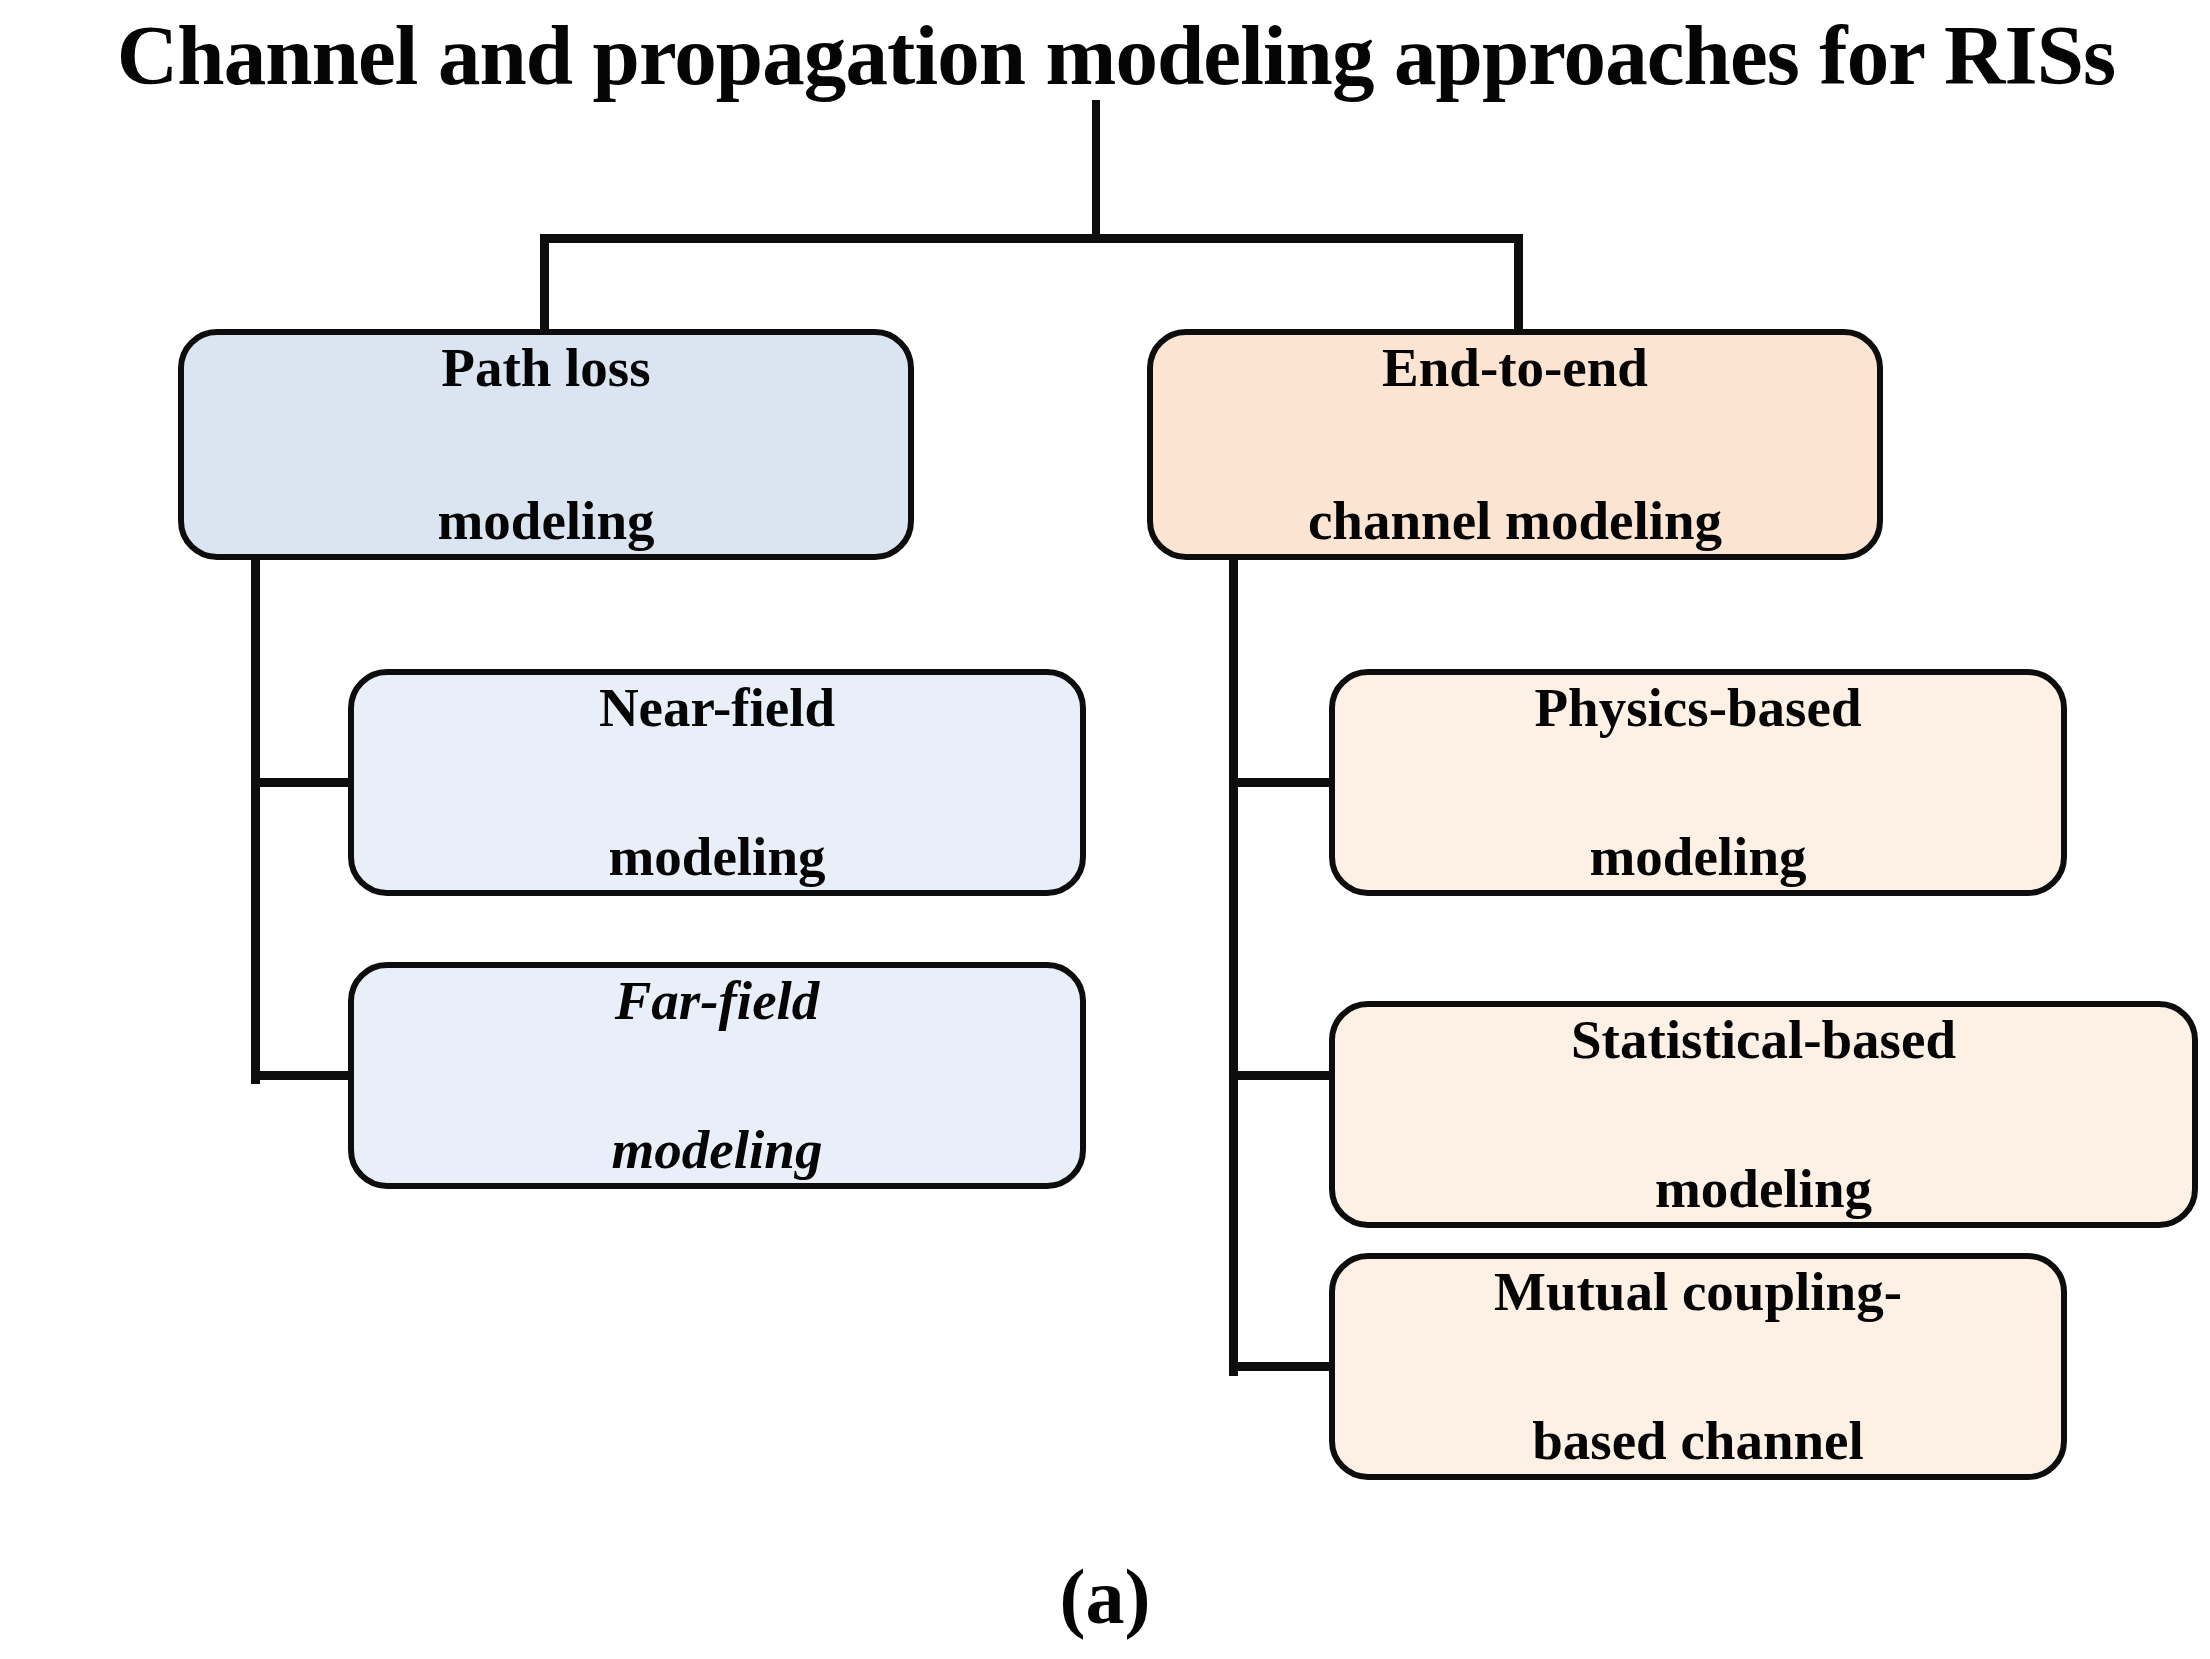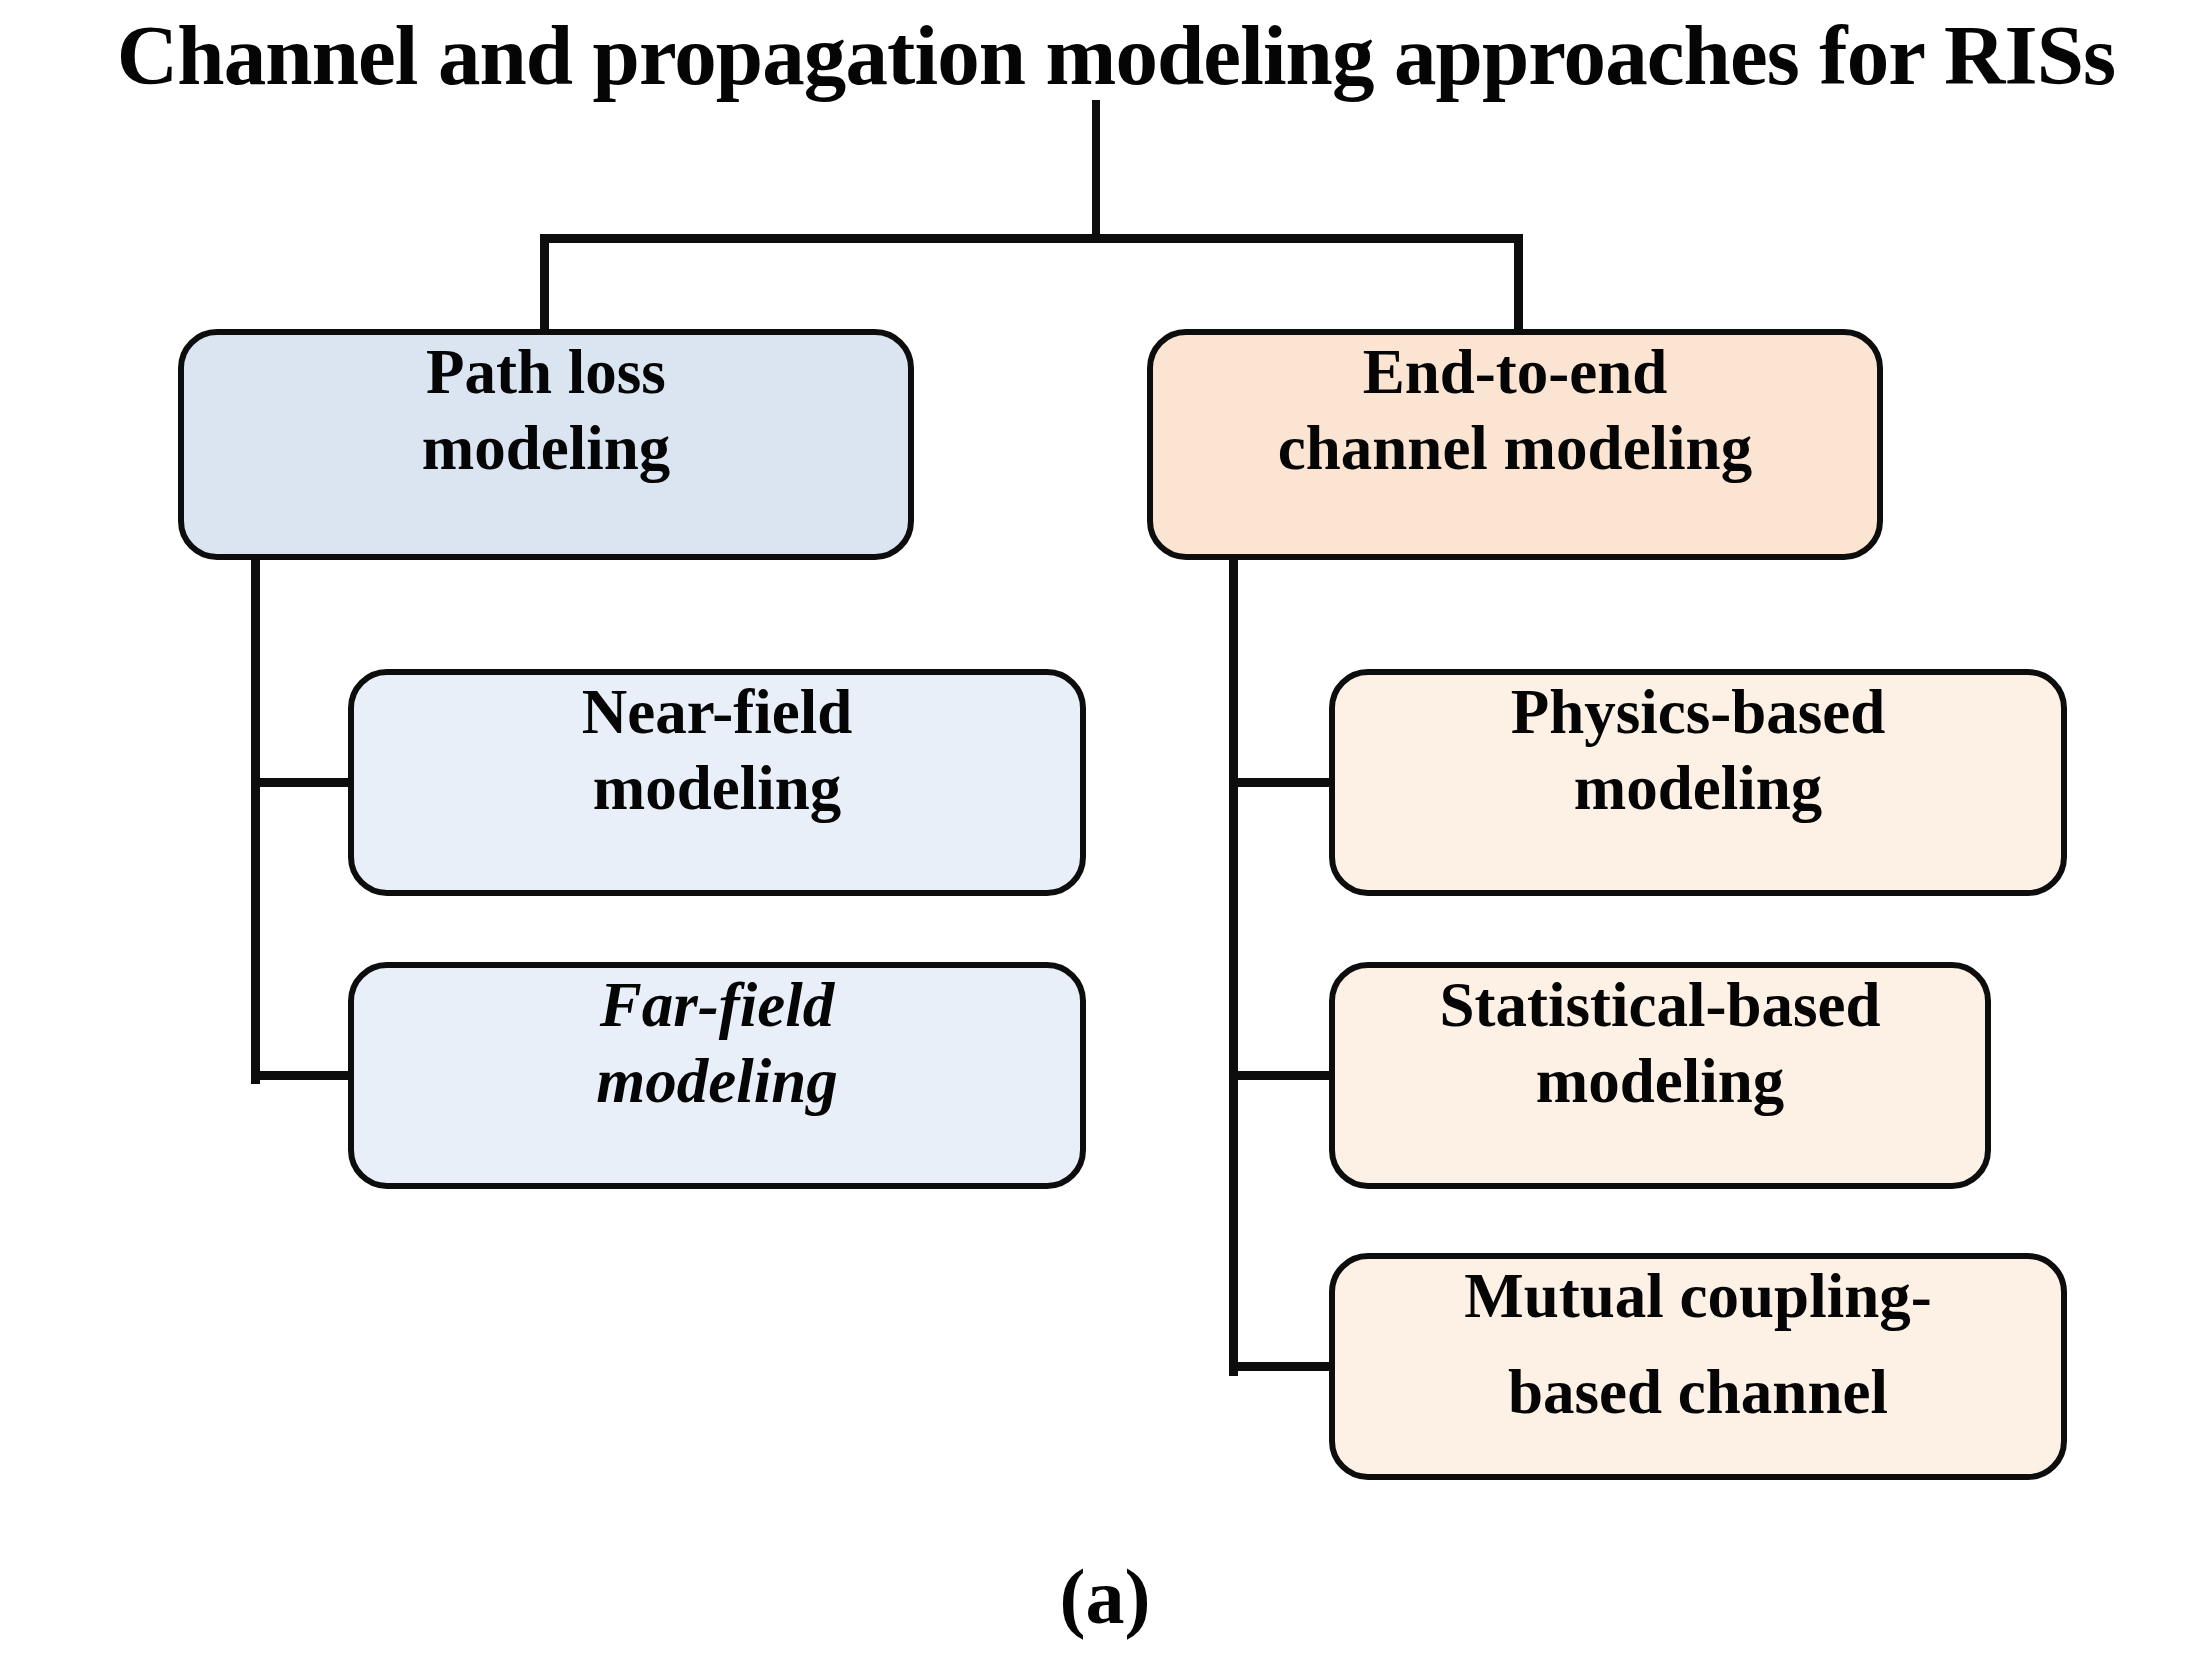--- a/index.html
+++ b/index.html
@@ -35,24 +35,24 @@
     background: #0d0d0d;
   }
   .node {
     position: absolute;
     box-sizing: border-box;
     border: 6.5px solid #0d0d0d;
     border-radius: 39px;
     display: flex;
     flex-direction: column;
     align-items: center;
-    justify-content: flex-start;
+    justify-content: space-between;
     text-align: center;
     font-weight: bold;
-    font-size: 63px;
+    font-size: 55px;
     line-height: 1.2;
     color: #050505;
   }
   .node span { display: block; }
   
   .caption {
     position: absolute;
     top: 1552px;
     left: 0;
     width: 100%;
@@ -99,21 +99,21 @@
   <div class="node" style="left: 348px; top: 962px; width: 738px; height: 227px; background: rgb(233, 239, 248); font-style: italic;" data-fill="path_loss_child_fill">
     <span>Far-field</span>
     <span>modeling</span>
   </div>
 
   <div class="node" style="left: 1329px; top: 669px; width: 738px; height: 227px; background: rgb(253, 241, 229);" data-fill="end_to_end_child_fill">
     <span>Physics-based</span>
     <span>modeling</span>
   </div>
 
-  <div class="node" style="left: 1329px; top: 962px; width: 662px; height: 227px; background: rgb(253, 241, 229);" data-fill="end_to_end_child_fill">
+  <div class="node" style="left: 1329px; top: 1001px; width: 869px; height: 227px; background: rgb(253, 241, 229);" data-fill="end_to_end_child_fill">
     <span>Statistical-based</span>
     <span>modeling</span>
   </div>
 
   <div class="node" style="left: 1329px; top: 1253px; width: 738px; height: 227px; background: rgb(253, 241, 229); gap: 20px;" data-fill="end_to_end_child_fill">
     <span>Mutual coupling-</span>
     <span>based channel</span>
   </div>
 
   <div class="caption">(a)</div>

